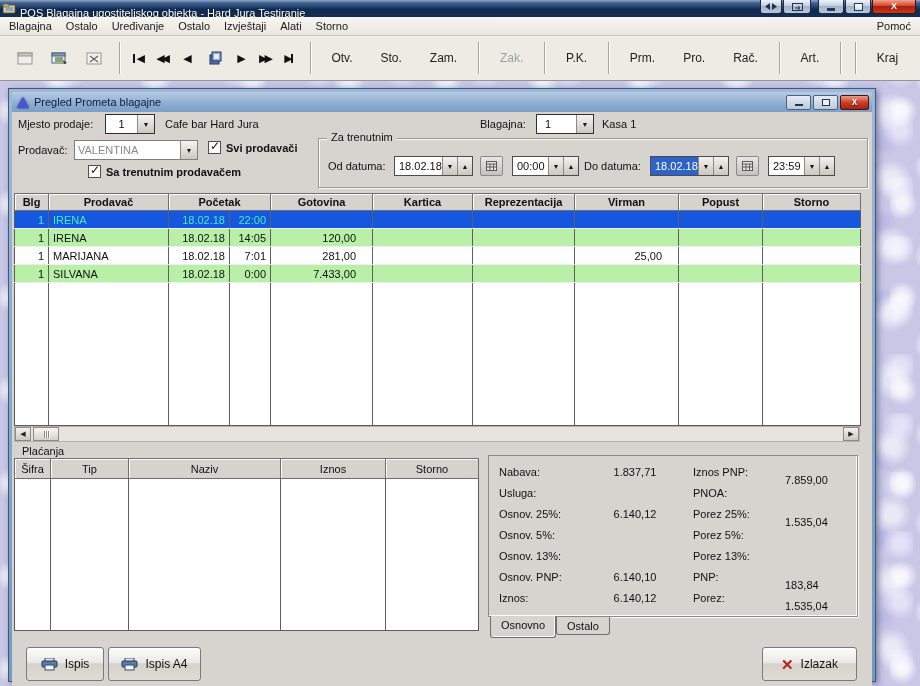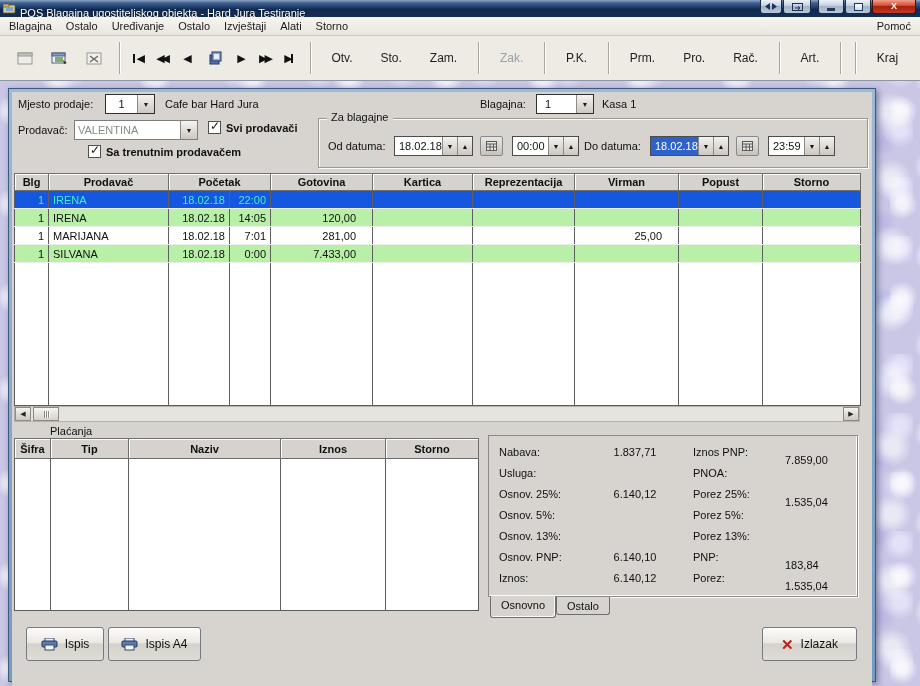--- a/index.html
+++ b/index.html
@@ -118,25 +118,25 @@
   .hscroll{position:absolute;left:2px;top:314px;width:846px;height:16px;background:#e6e4df;
     border:1px solid #b5b2ab;display:flex;align-items:center;}
   .sbtn{width:16px;height:14px;background:linear-gradient(#f4f3f0,#ccc8c1);border:1px solid #8d8a84;
     display:flex;align-items:center;justify-content:center;font-size:7px;color:#222;}
   .sthumb{width:26px;height:14px;margin-left:2px;background:linear-gradient(#f7f6f4,#d4d1ca);
     border:1px solid #8d8a84;display:flex;align-items:center;justify-content:center;gap:1px;}
   .sthumb i{display:block;width:1px;height:7px;background:#8a877f;box-shadow:1px 0 0 #fff;}
   .strack{flex:1;}
 
   
-  .pl-label{position:absolute;left:10px;top:333px;margin-left:28px;}
+  .pl-label{position:absolute;left:10px;top:333px;}
   .ptable{position:absolute;left:2px;top:346px;}
   .ptable table{width:464px;border:1px solid #5c5c5c;background:#fff;}
   .ptable th{height:20px;background:#d6d3ce;border:1px solid #6e6e6e;box-shadow:inset 1px 1px 0 #ffffff;
-    font-size:11px;font-weight:bold;padding:0 0;white-space:nowrap;overflow:hidden;}
+    font-size:11px;font-weight:normal;padding:0 0;white-space:nowrap;overflow:hidden;}
   .ptable td{height:152px;border-left:1px solid #5f5f5f;background:#fff;}
   .ptable td:first-child{border-left:none;}
 
   
   .sum{position:absolute;left:476px;top:343px;width:370px;height:162px;background:#d7d4cf;
     border:1px solid #8a8a8a;box-shadow:inset -1px -1px 0 #fcfbf9, 1px 1px 0 #fcfbf9;padding:10px 8px 0 10px;}
   .srow{display:flex;height:21px;align-items:flex-start;}
   .sl{width:92px;white-space:nowrap;}
   .sv{width:88px;text-align:center;white-space:nowrap;}
   .rl{width:92px;margin-left:14px;white-space:nowrap;}
@@ -260,20 +260,35 @@
     <div class="tb-txt">Rač.</div>
     <div class="tb-sep"></div>
     <div class="tb-txt">Art.</div>
     <div class="tb-sep"></div>
     <div class="tb-spacer"></div>
     <div class="tb-sep"></div>
     <div class="tb-txt">Kraj</div>
   </div>
 
   <div class="child">
+    <div class="child-title">
+      <span class="tri"></span>
+      <span>Pregled Prometa blagajne</span>
+      <div class="cbtns">
+        <div class="cbtn">
+            <span class="m"></span>
+          </div>
+        <div class="cbtn">
+            <span class="sq"></span>
+          </div>
+        <div class="cbtn close">
+            <span class="x">x</span>
+          </div>
+      </div>
+    </div>
 
     <div class="client">
 
       <span class="lbl" style="left:6px;top:6px">Mjesto prodaje:</span>
       <div class="combo" style="left:93px;top:2px;width:50px">
         <span class="cval center">1</span>
         <span class="cbtn2">▼</span>
       </div>
       <span class="lbl" style="left:153px;top:6px">Cafe bar Hard Jura</span>
 
@@ -296,21 +311,21 @@
         <b>Svi prodavači</b>
       </div>
       <div class="check" style="left:76px;top:53px">
         <span class="box">
             <span class="mk">✓</span>
           </span>
         <b>Sa trenutnim prodavačem</b>
       </div>
 
       <div class="group" style="left:306px;top:26px;width:550px;height:50px">
-        <span class="gtitle">Za blagajne</span>
+        <span class="gtitle">Za trenutnim</span>
       </div>
       <span class="lbl" style="left:316px;top:48px">Od datuma:</span>
       <div class="dctl" style="left:382px;top:44px">
         <span class="dval w46">18.02.18</span>
         <span class="spin">▼</span>
         <span class="spin">▲</span>
       </div>
       <div class="calbtn" style="left:468px;top:44px">
         <svg width="11" height="10" viewBox="0 0 11 10">
           <rect x="0.5" y="0.5" width="10" height="9" fill="#e7e5e0" stroke="#5a5a5a"></rect>

